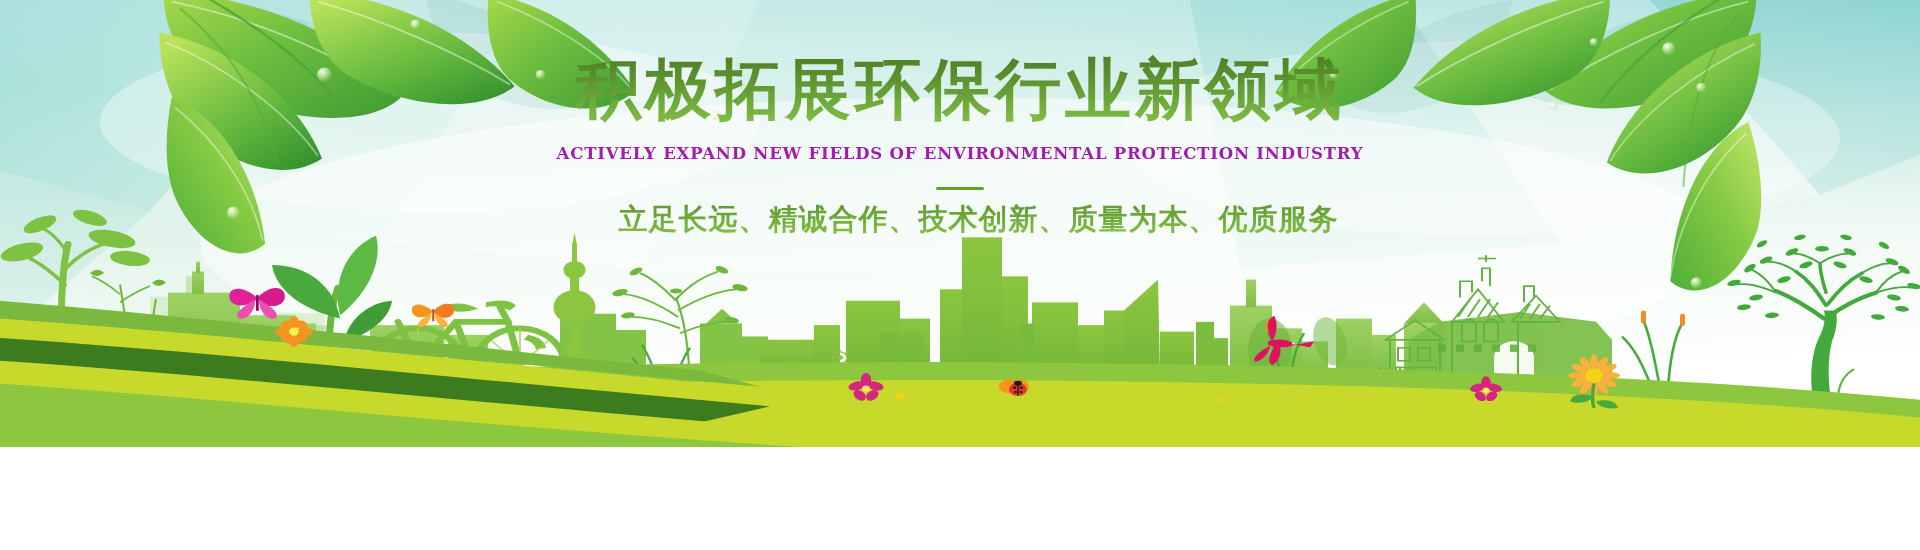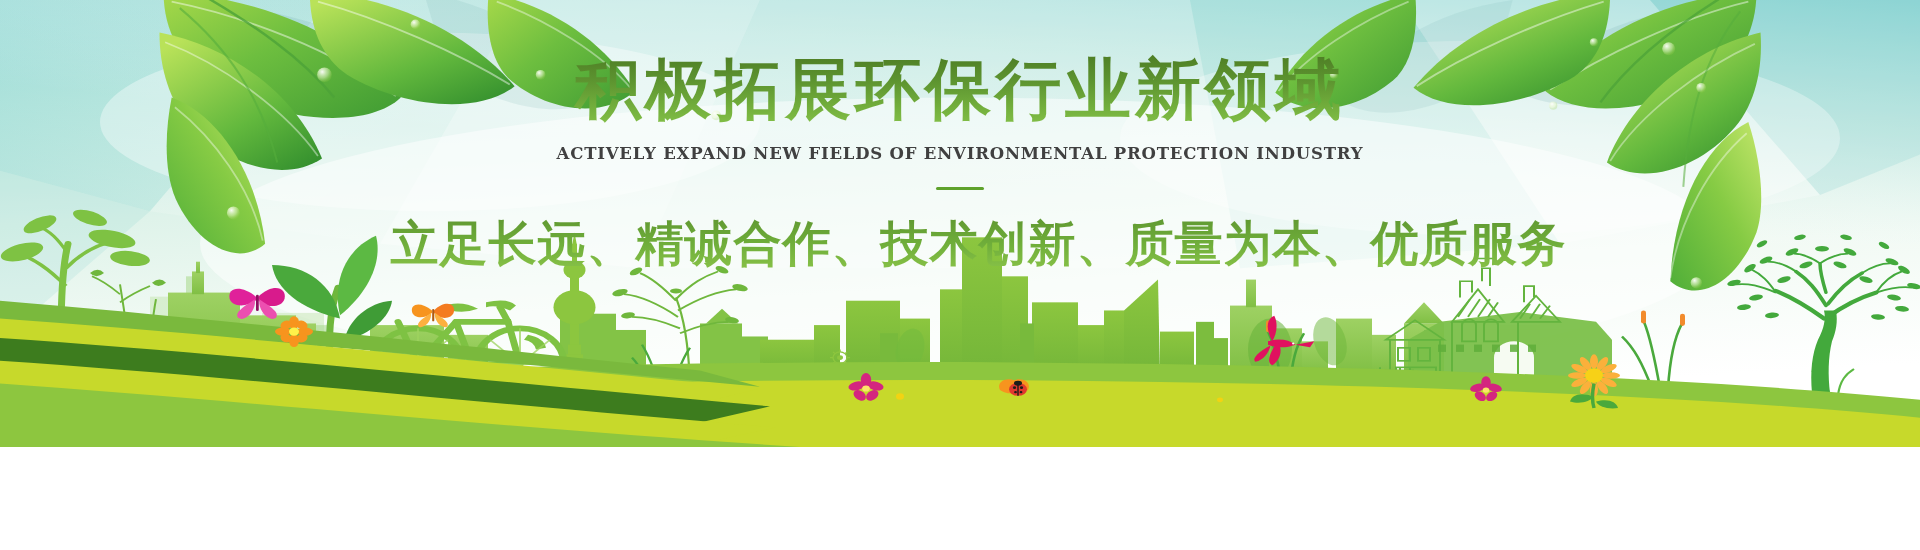--- a/index.html
+++ b/index.html
@@ -28,34 +28,34 @@
     margin:0;line-height:1.15;
     background:linear-gradient(180deg,#4d7c24 0%,#5d9430 38%,#72ae3c 72%,#85c249 100%);
     -webkit-background-clip:text;background-clip:text;
     color:transparent;-webkit-text-fill-color:transparent;
     text-shadow:none;
   }
   #sub-title{
     font-family:"DejaVu Serif","Liberation Serif",serif;
     font-size:16.5px;font-weight:700;
     letter-spacing:.8px;
-    color:#404040;
+    color:#a21caf;
     margin:16px 0 0 0;
     white-space:nowrap;
   }
   #divider{
     width:48px;height:3px;border-radius:2px;
     background:#5ea22c;
     margin:24px auto 0 auto;
   }
   #slogan{
     font-family:"DejaVu Serif","Liberation Serif",serif;
-    font-size:48px;font-weight:700;
+    font-size:29px;font-weight:700;
     letter-spacing:1px;
-    margin:22px 0 0 0;
+    margin:10px 0 0 0;
     background:linear-gradient(180deg,#5d9430 0%,#6fae3a 50%,#8dc64b 100%);
     -webkit-background-clip:text;background-clip:text;
     color:transparent;padding-left:37px;-webkit-text-fill-color:transparent;
   }
 </style>
 </head>
 <body>
 
 <div id="banner">
 

